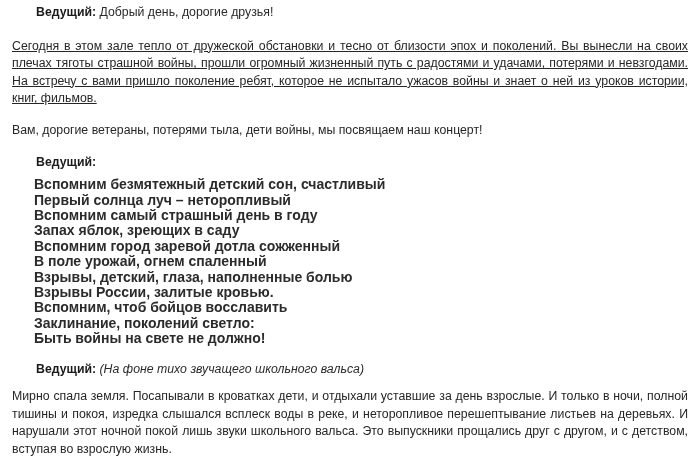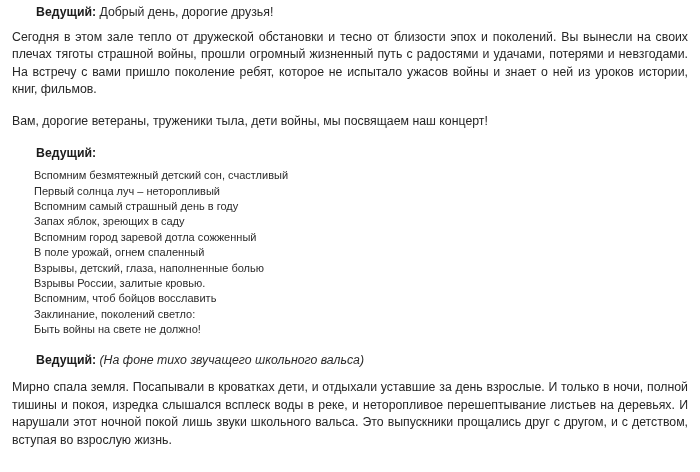--- a/index.html
+++ b/index.html
@@ -22,22 +22,23 @@
     position: relative;
   }
   .para {
     font-size: 12.3px;
     line-height: 17.6px;
     text-align: justify;
     margin: 0 0 10px 0;
     color: #262626;
   }
   .para.first {
-    margin-top: 7px;
+    margin-top: 16px;
     margin-bottom: 14px;
+    text-decoration: underline;
   }
   .speaker {
     font-weight: bold;
     color: #1a1a1a;
   }
   .speaker-line {
     font-size: 12.3px;
     line-height: 17.6px;
     margin: 0 0 6px 0;
     padding-left: 24px;
@@ -46,44 +47,45 @@
     margin: 14px 0 4px 0;
   }
   .italic {
     font-style: italic;
   }
   .verse {
     margin: 6px 0 0 0;
     padding-left: 22px;
   }
   .verse-line {
-    font-size: 11px;
+    font-size: 14px;
     line-height: 15.4px;
     color: #2b2b2b;
     white-space: nowrap;
+    font-weight: bold;
   }
   .block-gap {
     height: 14px;
   }
   .tail {
     margin-top: 10px;
   }
 </style>
 </head>
 <body>
 
 <div class="page">
 
   <p class="speaker-line">
     <span class="speaker">Ведущий:</span><span> Добрый день, дорогие друзья!</span>
   </p>
 
   <p class="para first">Сегодня в этом зале тепло от дружеской обстановки и тесно от близости эпох и поколений. Вы вынесли на своих плечах тяготы страшной войны, прошли огромный жизненный путь с радостями и удачами, потерями и невзгодами. На встречу с вами пришло поколение ребят, которое не испытало ужасов войны и знает о ней из уроков истории, книг, фильмов.</p>
 
-  <p class="para">Вам, дорогие ветераны, труженики тыла, дети войны, мы посвящаем наш концерт!</p>
+  <p class="para">Вам, дорогие ветераны, потерями тыла, дети войны, мы посвящаем наш концерт!</p>
 
   <p class="speaker-line speaker-only">
     <span class="speaker">Ведущий:</span>
   </p>
 
   <div class="verse">
     <div class="verse-line">Вспомним безмятежный детский сон, счастливый</div>
     <div class="verse-line">Первый солнца луч – неторопливый</div>
     <div class="verse-line">Вспомним самый страшный день в году</div>
     <div class="verse-line">Запах яблок, зреющих в саду</div>

